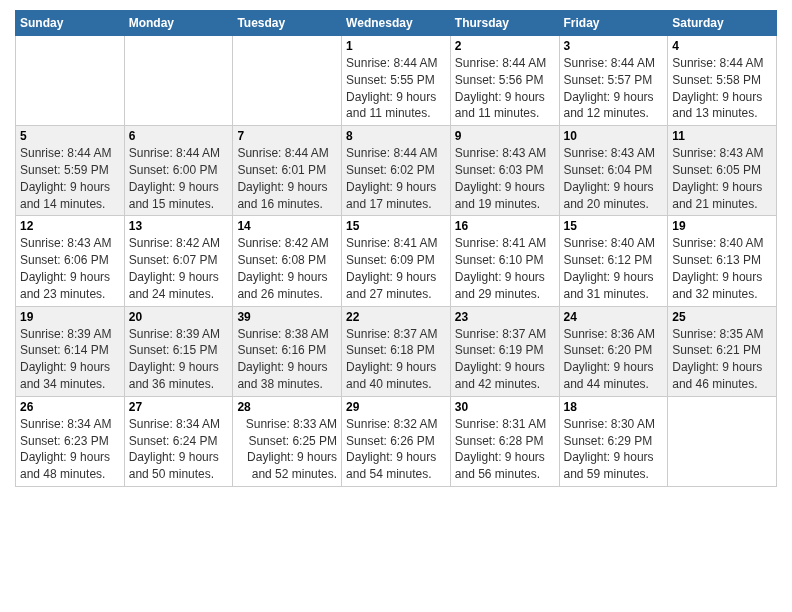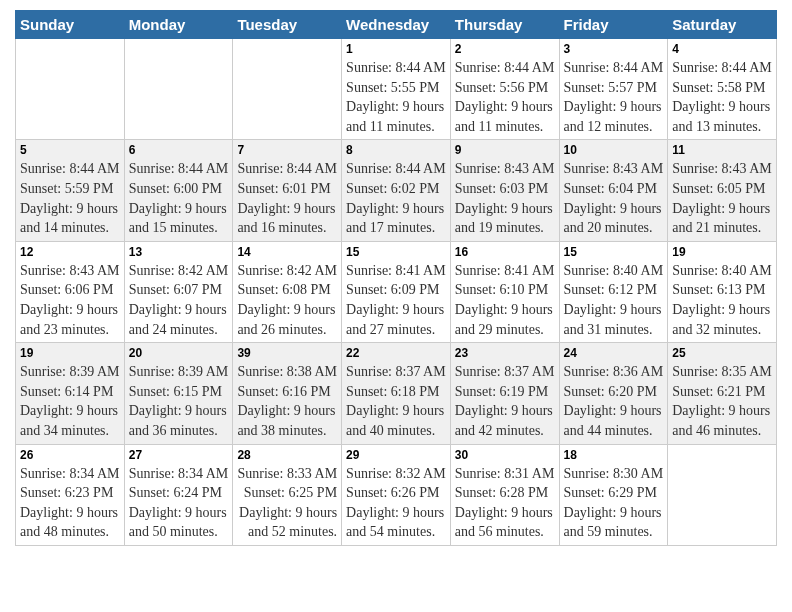--- a/index.html
+++ b/index.html
@@ -39,41 +39,40 @@
     .calendar {
       width: 100%;
       border-collapse: collapse;
       font-size: 10px;
     }
     .calendar th {
       background-color: #2e6da4;
       color: white;
       padding: 5px 4px;
       text-align: left;
-      font-size: 15px;
+      font-size: 12px;
       font-weight: bold;
       border: 1px solid #2e6da4;
     }
     .calendar td {
       border: 1px solid #ccc;
       vertical-align: top;
       padding: 3px 4px;
       width: calc(100% / 7);
       height: 80px;
     }
     .day-number {
       font-size: 12px;
       font-weight: bold;
       margin-bottom: 2px;
     }
     .day-info {
-      font-size: 14px;
+      font-size: 12px;
       line-height: 1.4;
       color: #333;
-      font-family: Liberation Serif, serif;
     }
     .empty-cell {
       background: #f9f9f9;
     }
     .row-shaded td {
       background: #f0f0f0;
     }
     .row-white td {
       background: #ffffff;
     }

